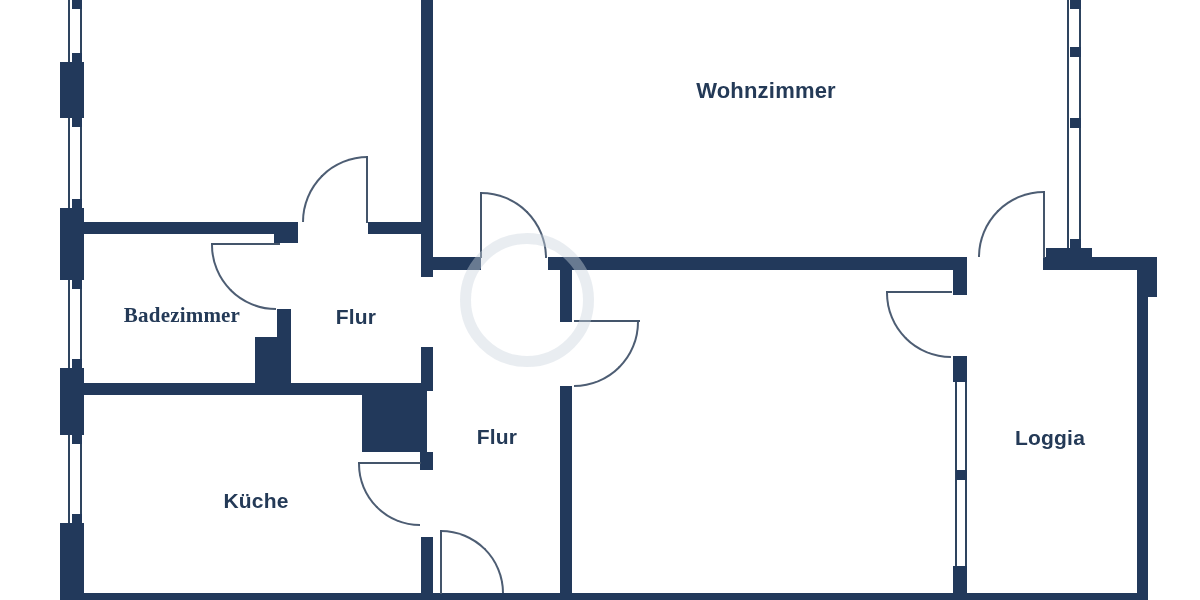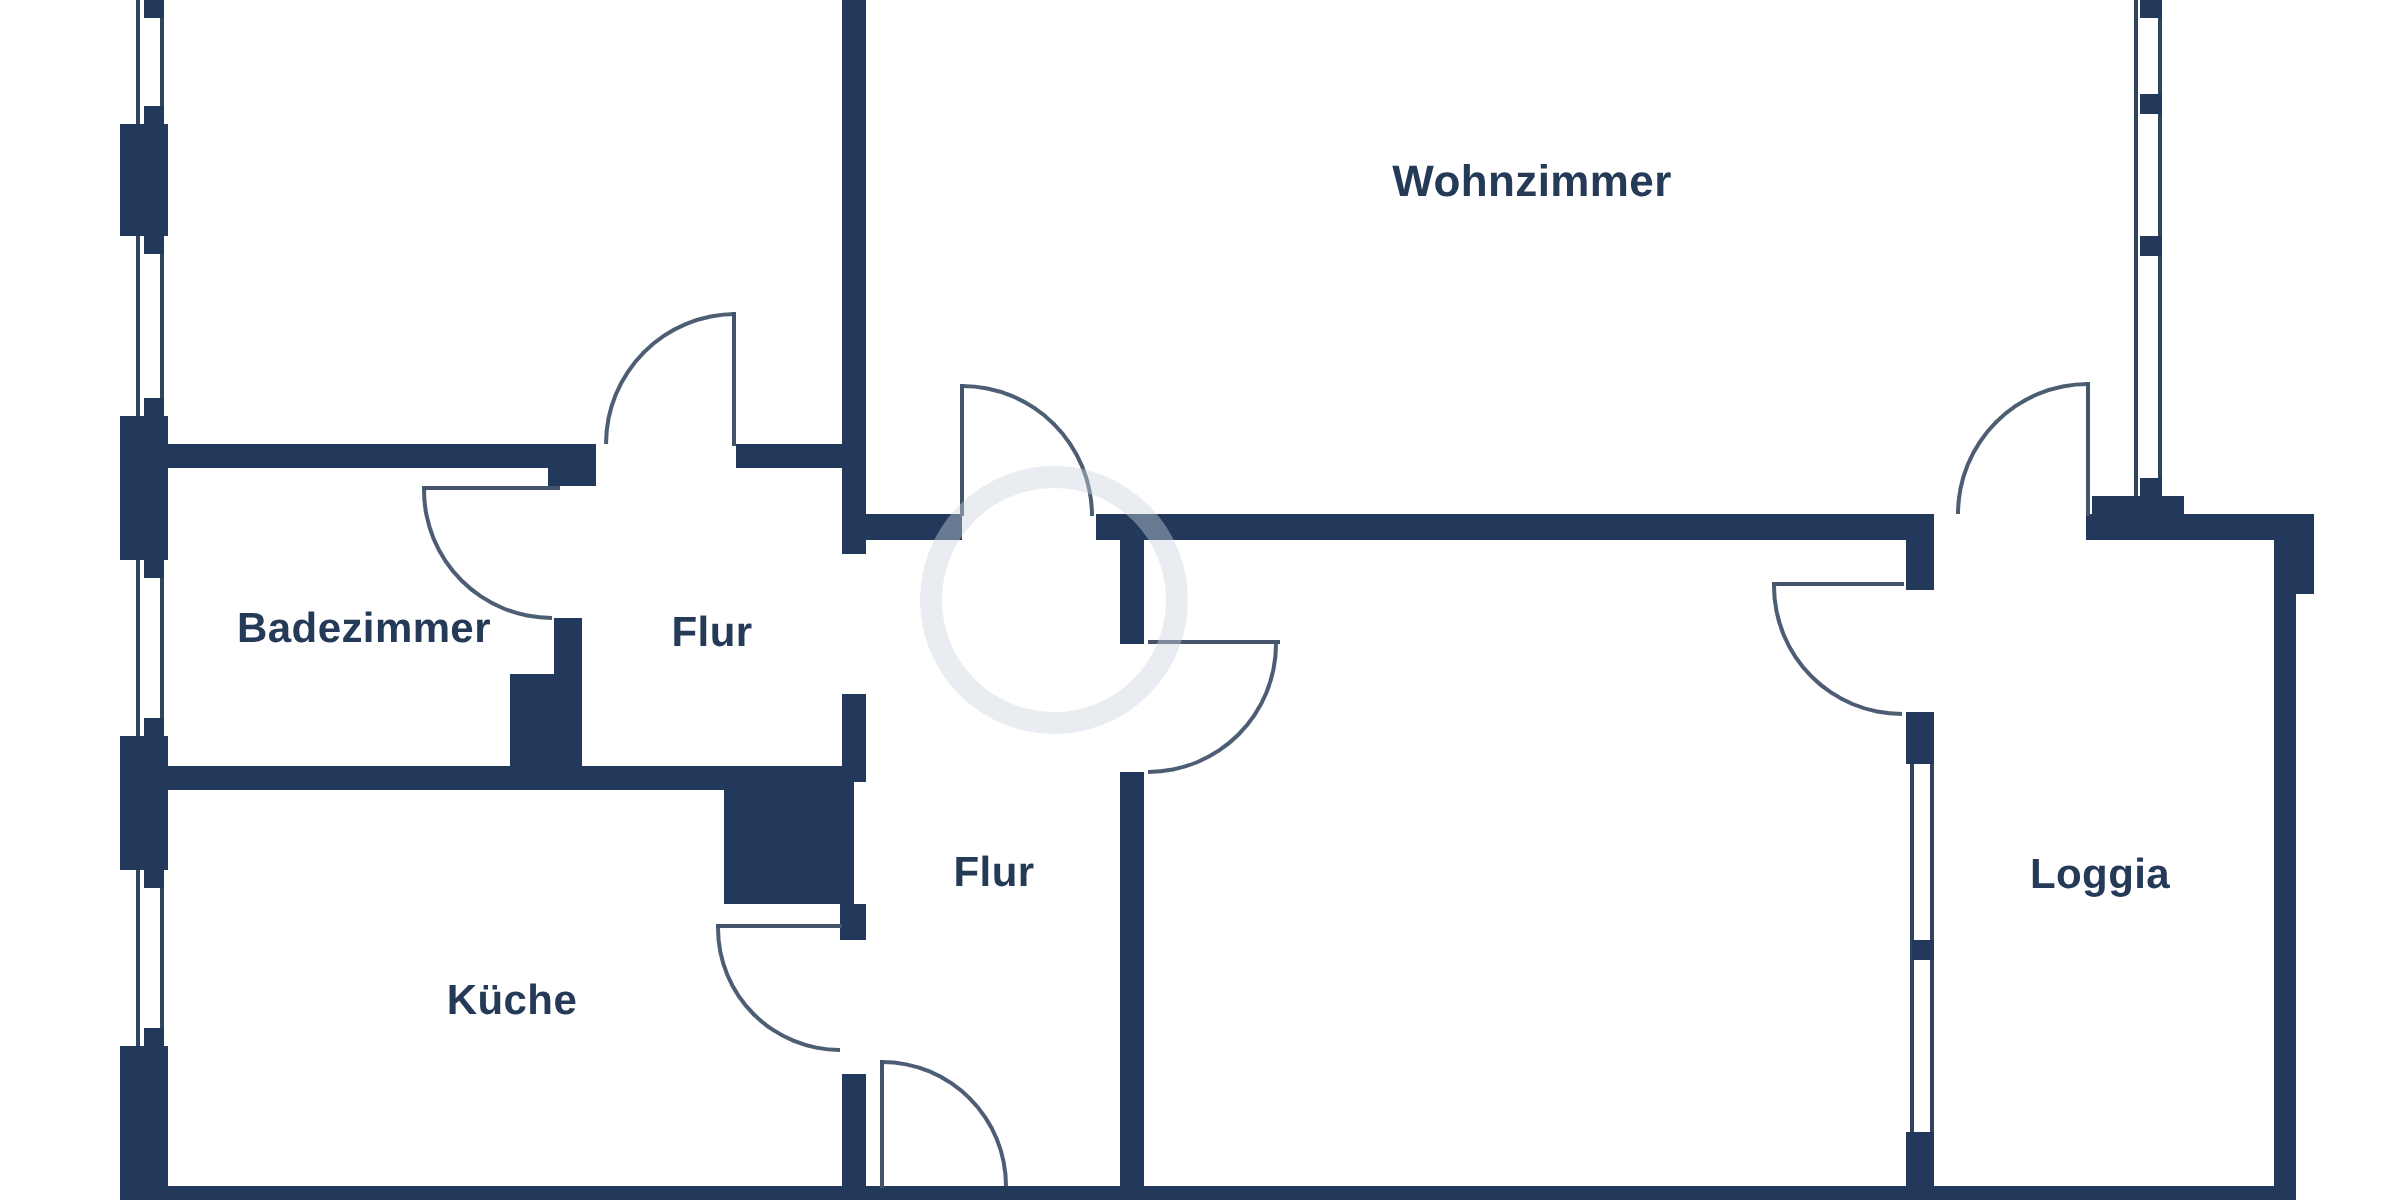--- a/index.html
+++ b/index.html
@@ -112,19 +112,19 @@
 
   <div class="arc bl" style="left:358px;top:464px;width:62px;height:62px;"></div>
   <div class="leaf" style="left:358px;top:462px;width:63px;height:2px;"></div>
 
   <div class="arc tr" style="left:441px;top:530px;width:63px;height:63px;"></div>
   <div class="leaf" style="left:440px;top:530px;width:2px;height:64px;"></div>
 
   <div class="ring" style="left:460px;top:233px;width:112px;height:112px;"></div>
 
   <div class="label" style="left:766px;top:91px;">Wohnzimmer</div>
-  <div class="label sm" style="left:182px;top:315px;">Badezimmer</div>
+  <div class="label sm" style="left:182px;top:315px;font-family:Liberation Serif, serif;">Badezimmer</div>
   <div class="label sm" style="left:356px;top:317px;">Flur</div>
   <div class="label sm" style="left:497px;top:437px;">Flur</div>
   <div class="label sm" style="left:256px;top:501px;">Küche</div>
   <div class="label sm" style="left:1050px;top:438px;">Loggia</div>
 
 </div>
 
 </body></html>

